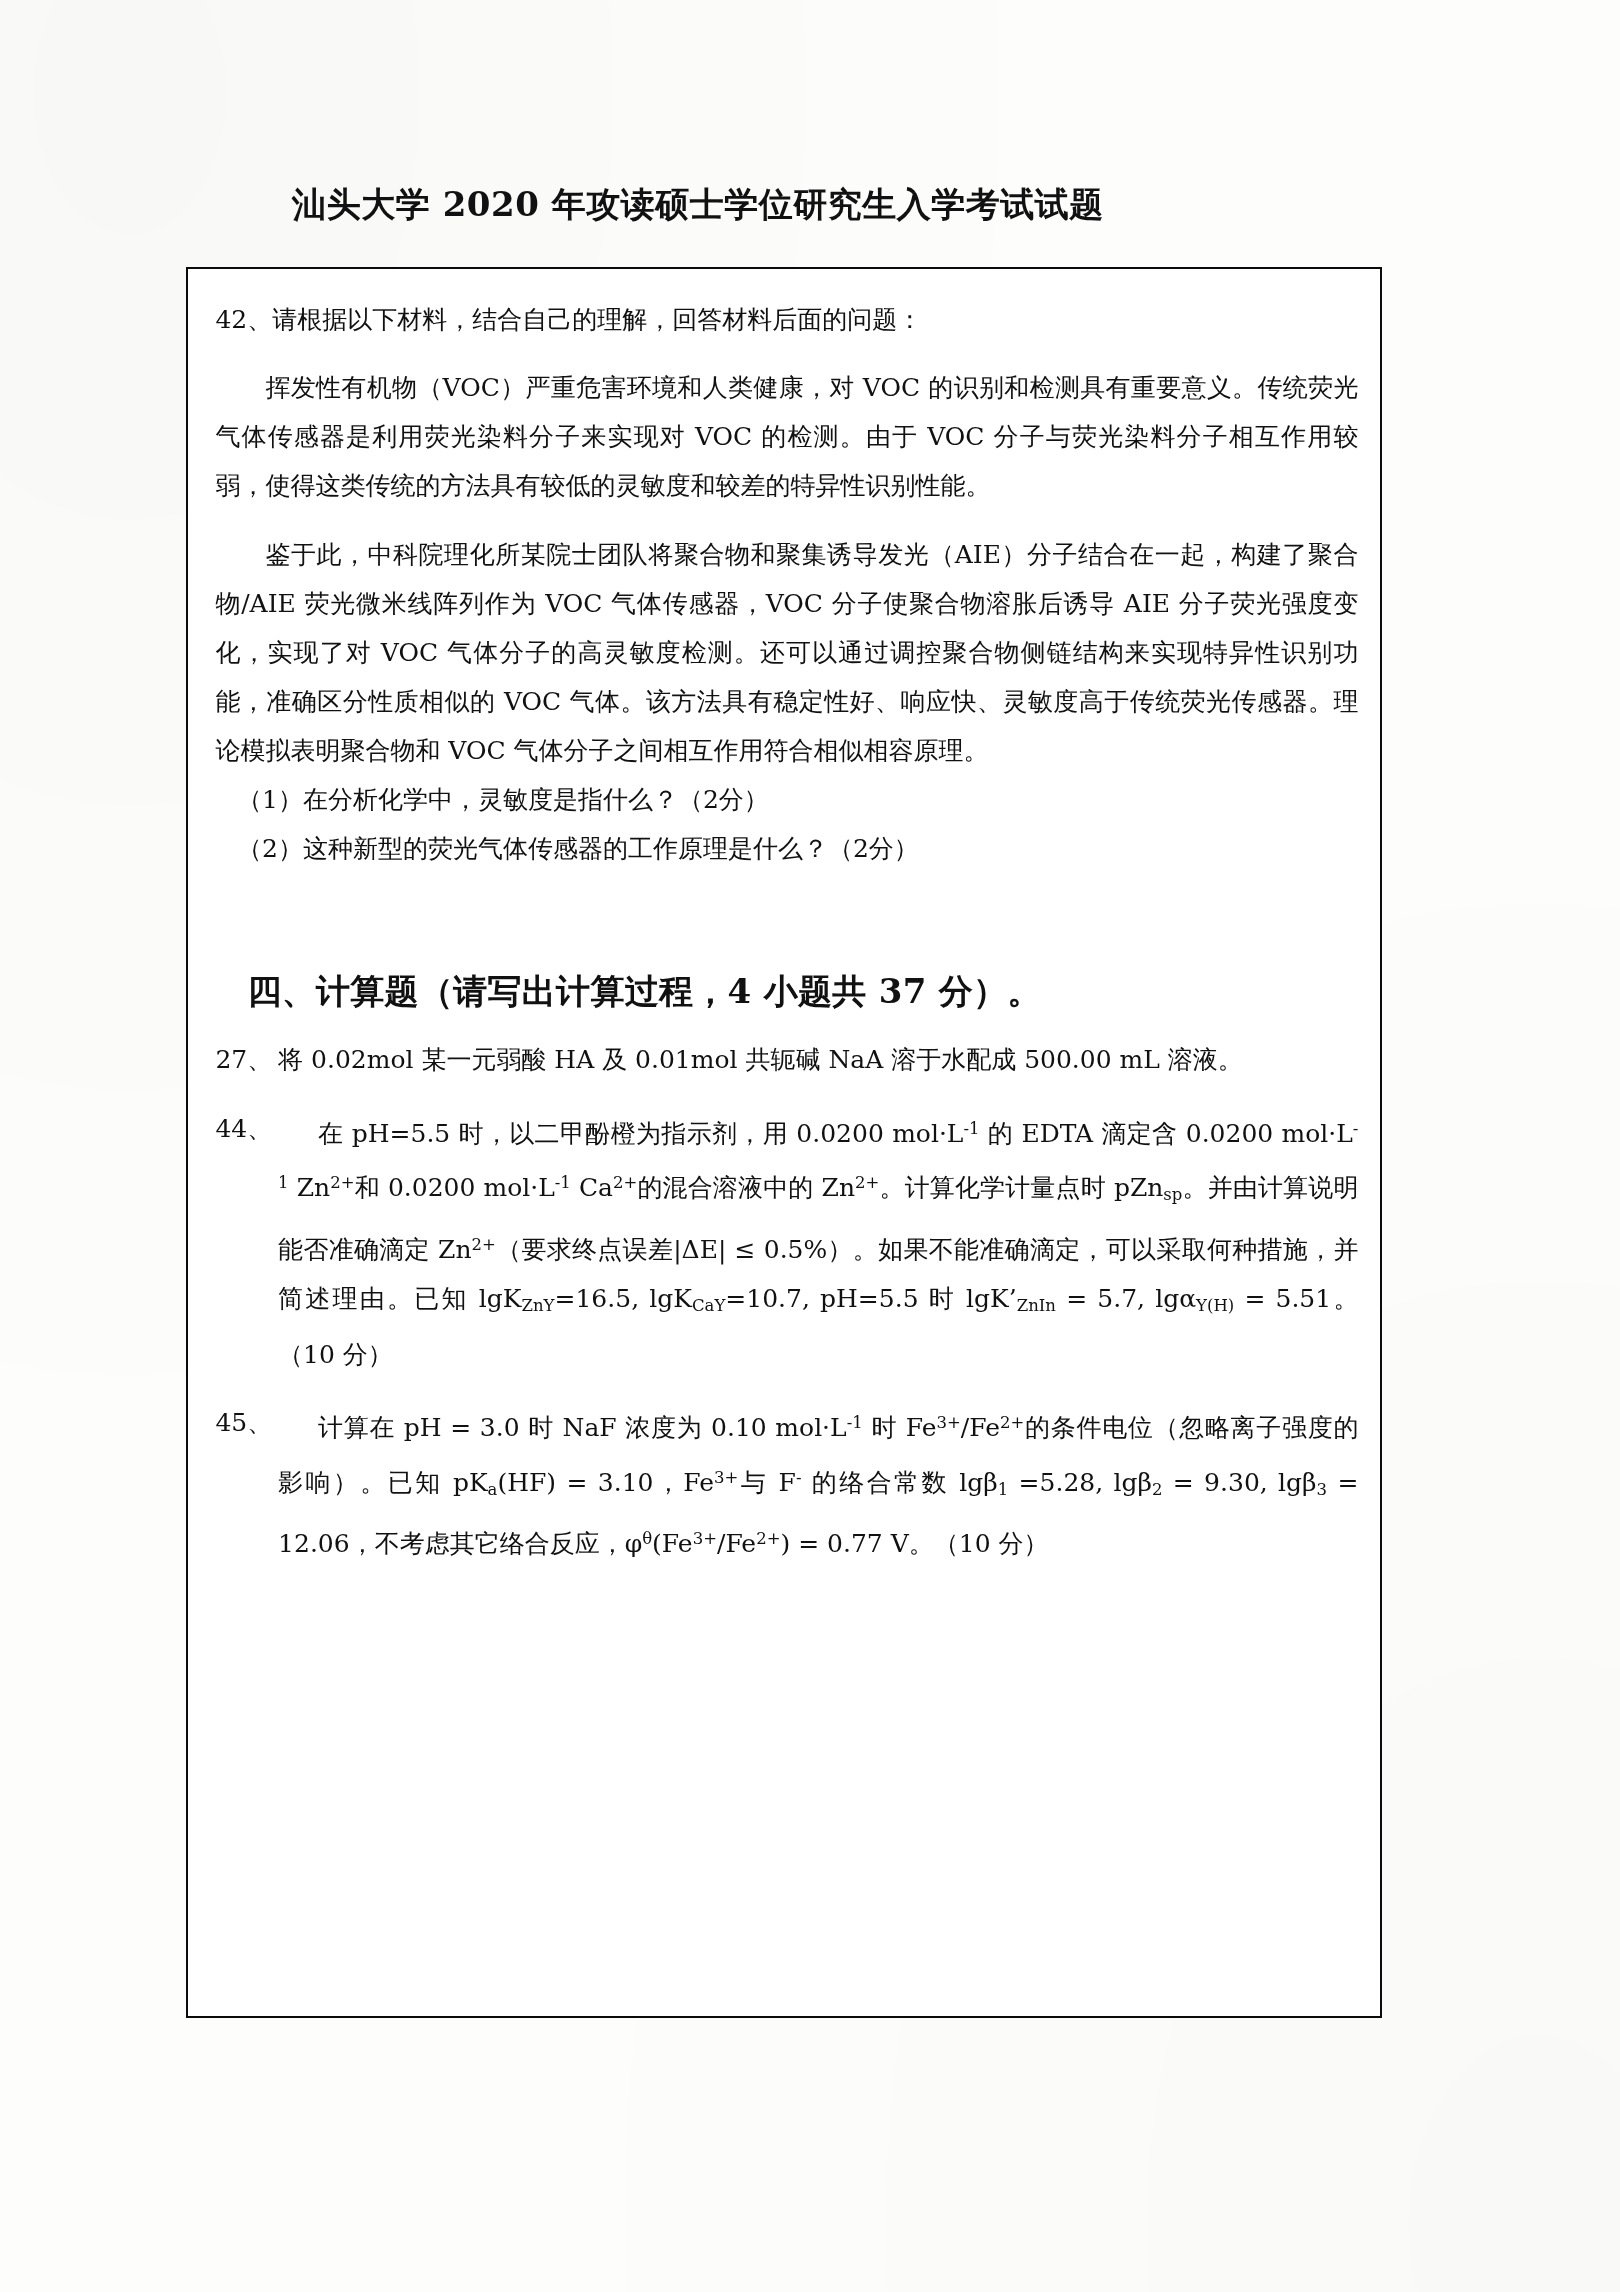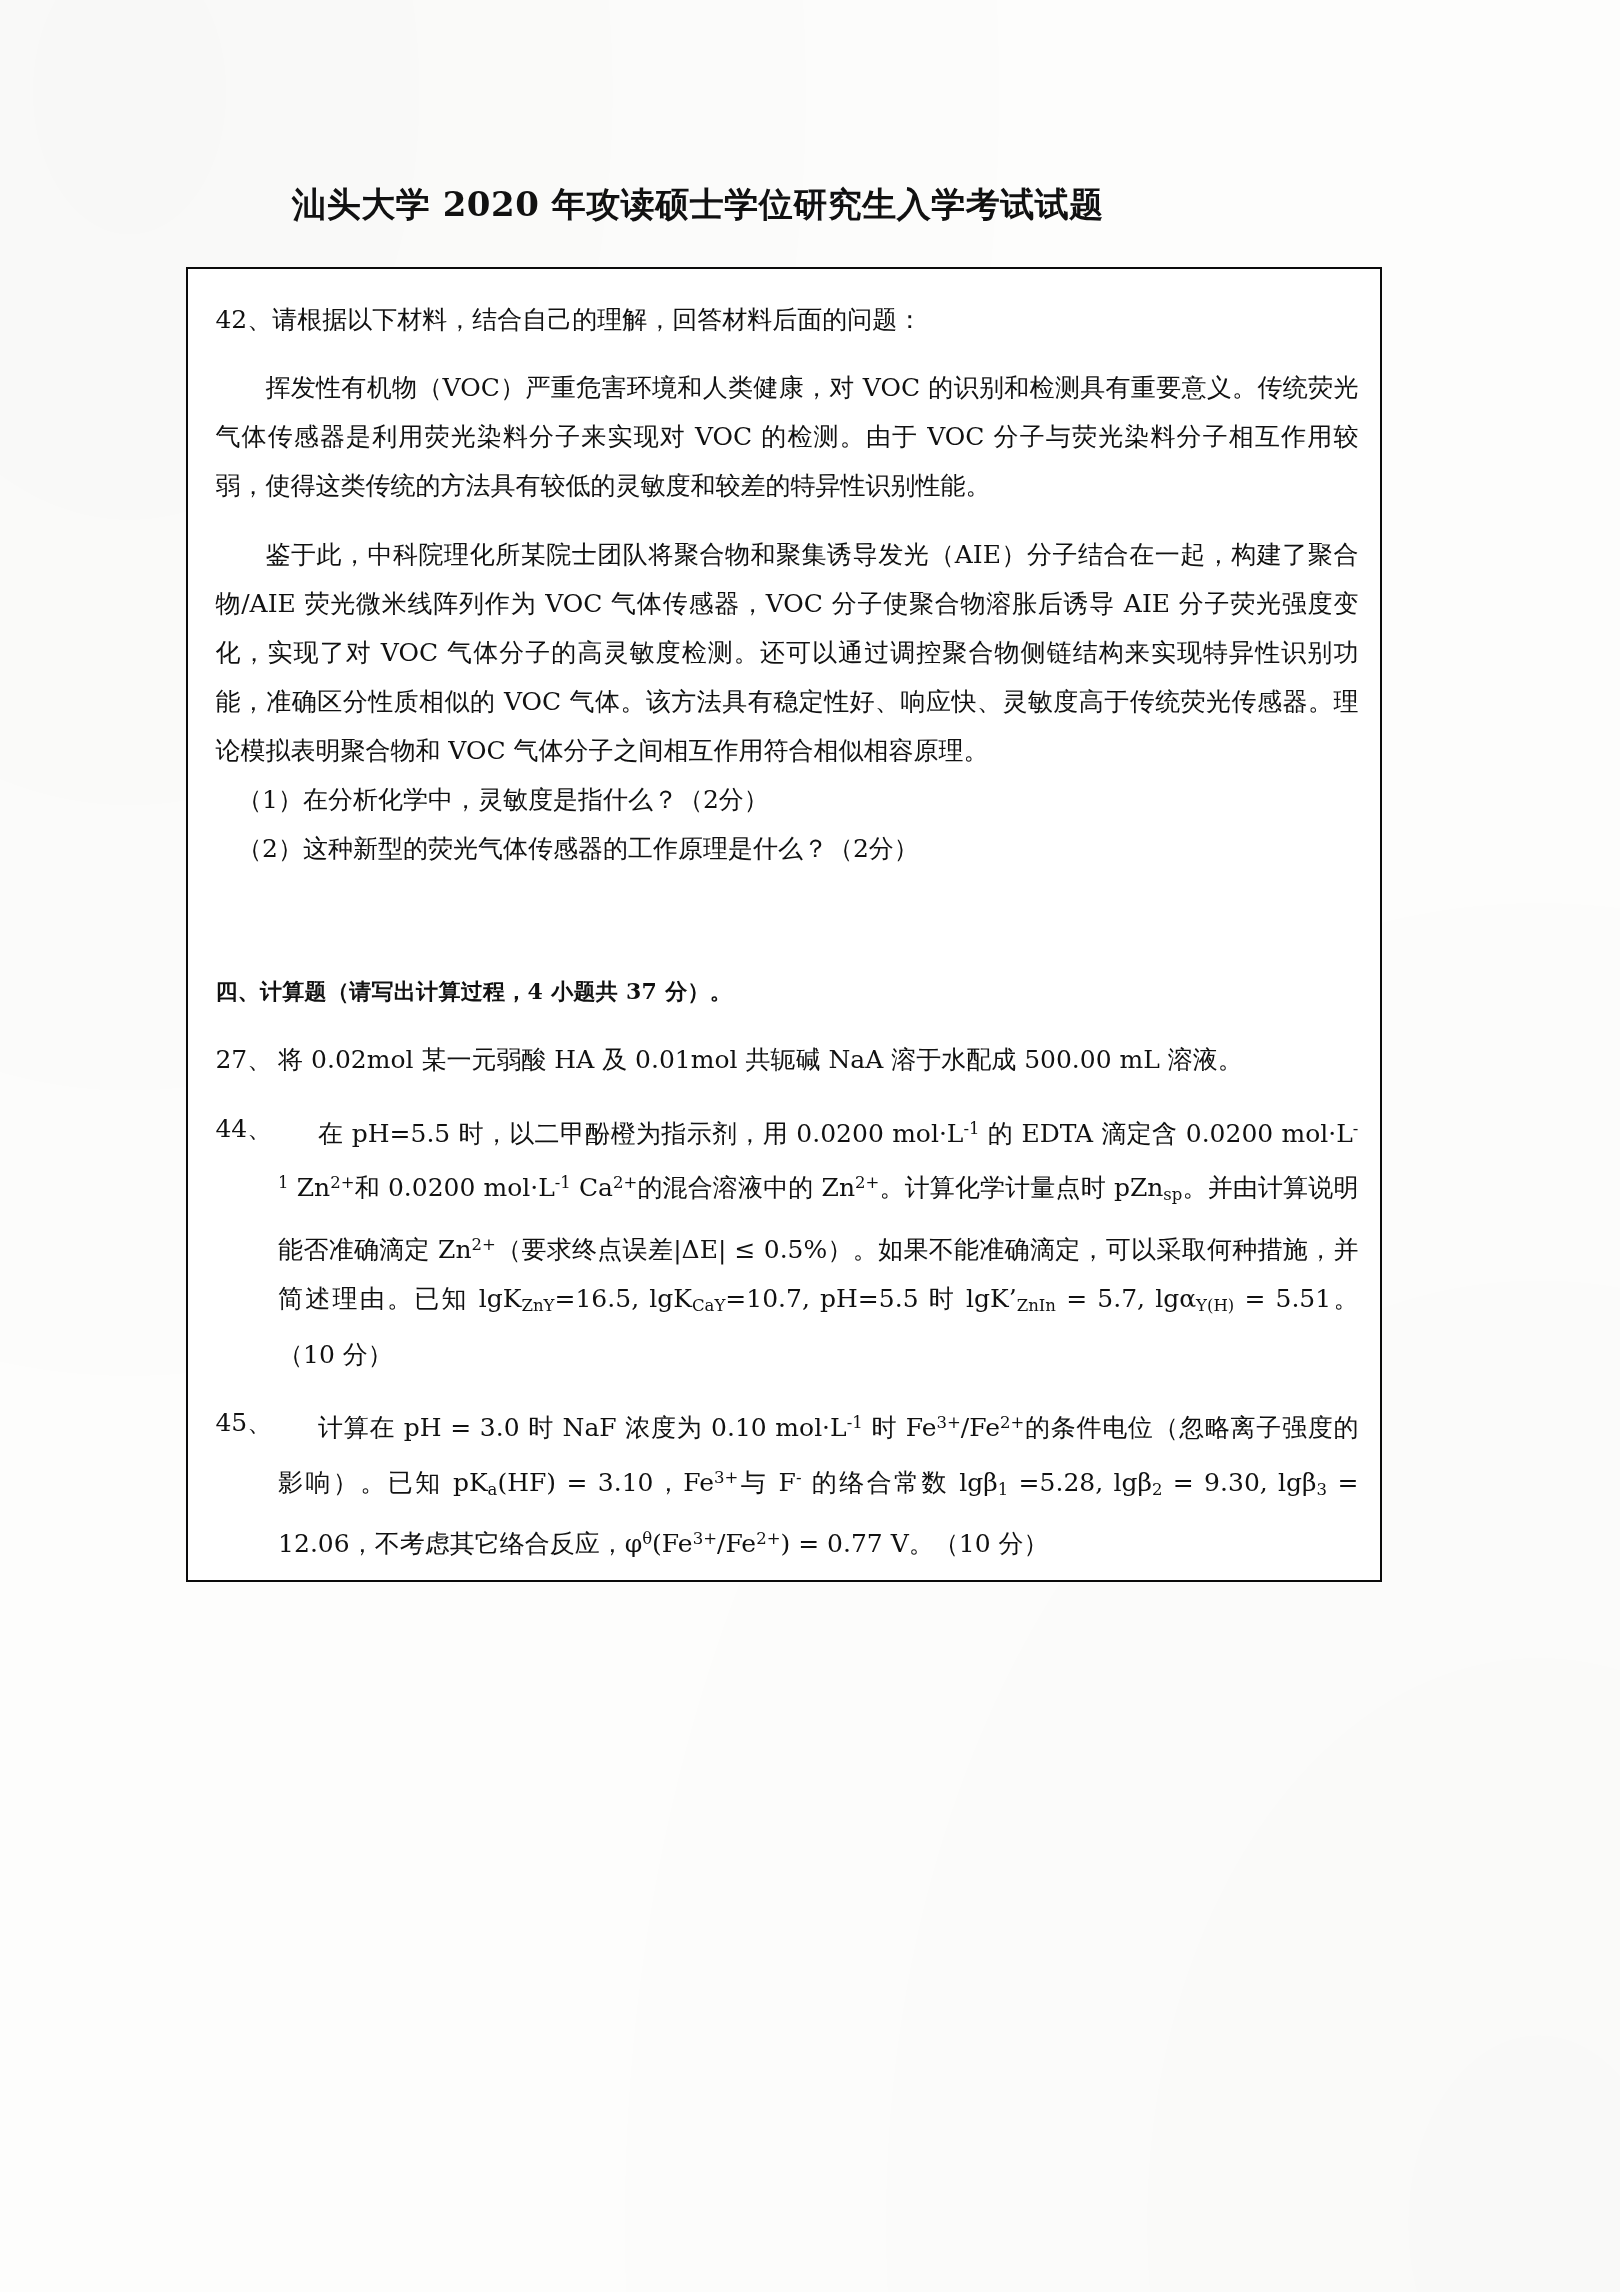--- a/index.html
+++ b/index.html
@@ -43,21 +43,21 @@
     font-weight: bold;
     letter-spacing: 0.5px;
     font-family: "DejaVu Serif", "Liberation Serif", serif;
   }
 
   .frame {
     position: absolute;
     left: 186px;
     top: 267px;
     width: 1196px;
-    height: 1315px;
+    height: 1751px;
     border: 2.9px solid #0b0b0b;
     box-sizing: border-box;
     background: #ffffff;
   }
 
   .body-text {
     position: absolute;
     left: 27.4px;
     top: 25.5px;
     width: 1143px;
@@ -92,22 +92,23 @@
 
   .spacer-sm { height: 19.6px; }
   .spacer-lg { height: 94px; }
 
   .sub-q {
     margin-left: 21.6px;
   }
 
   .section-head {
     font-weight: bold;
-    font-size: 22px;
+    font-size: 34px;
     letter-spacing: 0.3px;
+    margin-left: 32px;
   }
 
   .calc-item {
     display: flex;
     align-items: flex-start;
   }
   .calc-num {
     flex: 0 0 auto;
     white-space: nowrap;
     padding-right: 5.9px;

